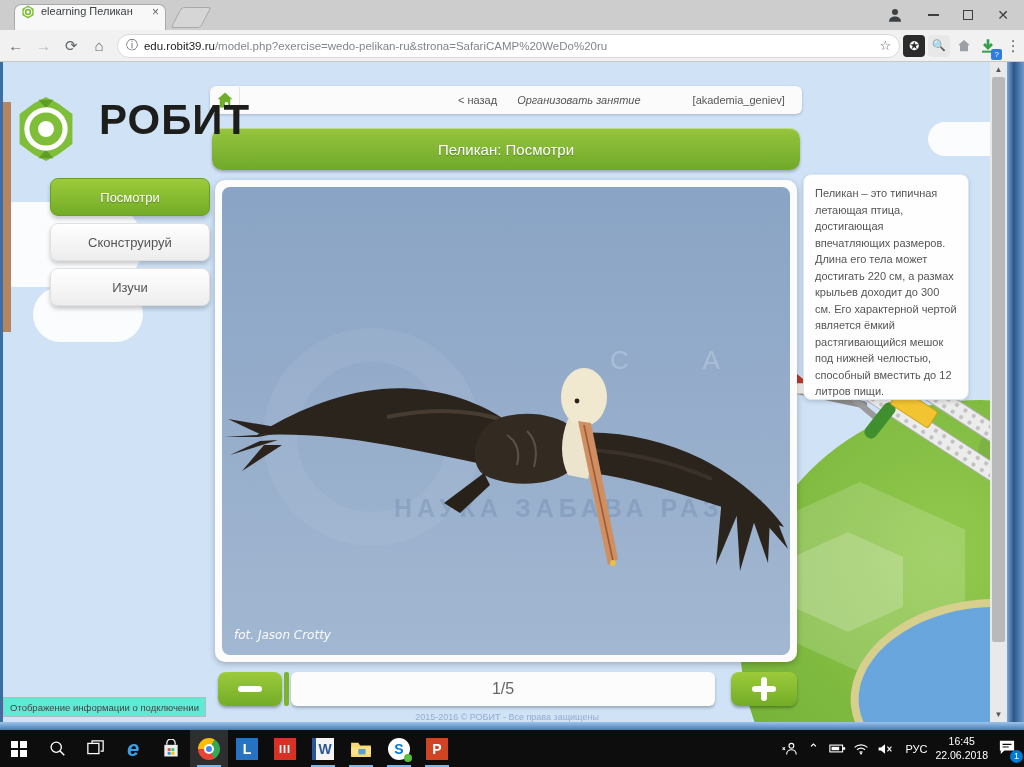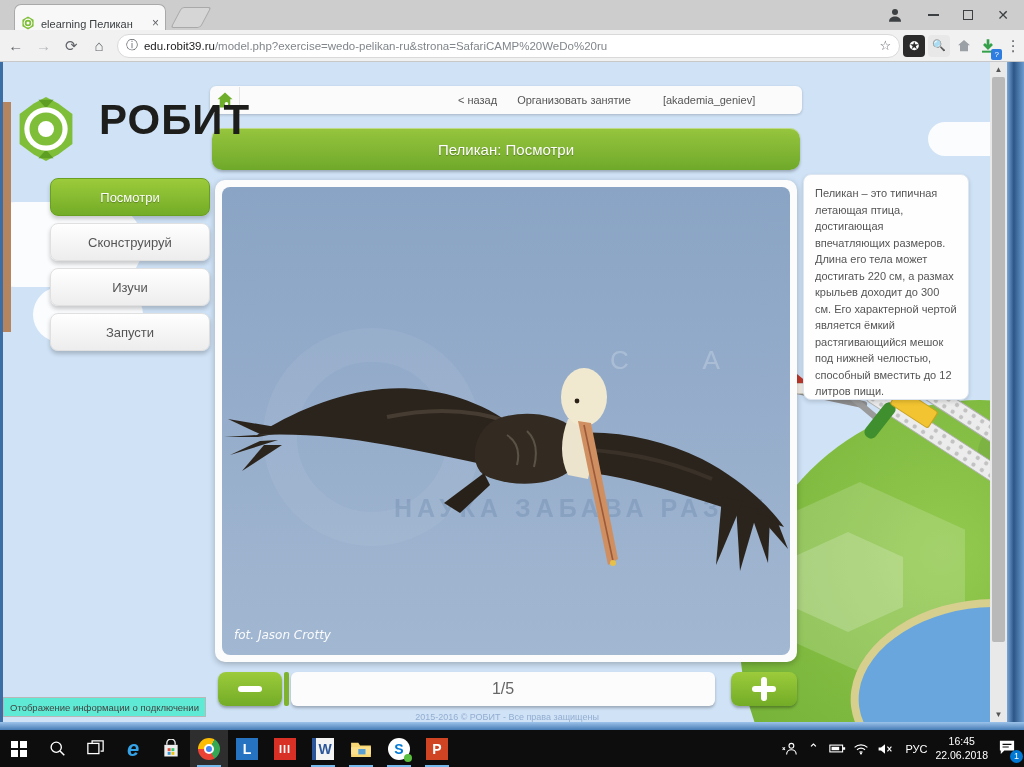--- a/index.html
+++ b/index.html
@@ -5,21 +5,21 @@
   * { margin:0; padding:0; box-sizing:border-box; }
   html,body { width:1024px; height:767px; overflow:hidden; }
   body { font-family:"Liberation Sans","DejaVu Sans",sans-serif; }
   .a { position:absolute; }
   #screen { position:relative; width:1024px; height:767px; background:#000; overflow:hidden; }
 
   
   #titlebar { left:0; top:0; width:1024px; height:30px; background:#cdcdcd; }
   #tab { left:14px; top:4px; width:152px; height:26px; background:#f8f8f8;
          border-radius:7px 7px 0 0; border:1px solid #a9a9a9; border-bottom:none;
-         display:flex; align-items:flex-end; padding:0 6px; gap:6px; }
+         display:flex; align-items:flex-start; padding:0 6px; gap:6px; }
   #tab-title { font-size:11px; color:#3c4043; white-space:nowrap; overflow:hidden; flex:1; }
   #tab-close { font-size:12px; color:#5f6368; cursor:default; }
   #newtab-btn { left:176px; top:7px; width:30px; height:21px; background:#d6d6d6;
                 border:1px solid #a9a9a9; transform:skewX(-28deg); border-radius:3px; }
   .winbtn { top:3px; width:26px; height:24px; display:flex; align-items:center; justify-content:center;
             color:#3c4043; font-size:14px; }
   #min-bar { width:11px; height:2px; background:#3c4043; display:inline-block; }
   #max-box { width:10px; height:10px; border:1.5px solid #3c4043; display:inline-block; }
 
   #toolbar { left:0; top:30px; width:1024px; height:32px; background:#f1f1f1; border-bottom:1px solid #c8c8c8;
@@ -52,22 +52,22 @@
   .house { background:#f3efe8; border:1px solid #cfc9bd; }
   .roof  { width:0; height:0; border-left:11px solid transparent; border-right:11px solid transparent;
            border-bottom:9px solid #c0392b; }
 
   #topnav { left:207px; top:24px; width:592px; height:28px; background:#fbfbfb; border-radius:6px;
             box-shadow:0 1px 3px rgba(0,0,0,.2); display:flex; align-items:center; font-size:11px; color:#555; }
   #home-btn { width:30px; height:26px; display:flex; align-items:center; justify-content:center;
               border-right:1px solid #e4e4e4; }
   #topnav a { text-decoration:none; color:#555; }
   #nav-back { margin-left:218px; }
-  #nav-organize { margin-left:20px; }
-  #nav-user { margin-left:32px; }
+  #nav-organize { margin-left:20px;font-style:italic; }
+  #nav-user { margin-left:52px; }
 
   #page-title { left:209px; top:66px; width:588px; height:42px; border-radius:10px;
                 background:linear-gradient(180deg,#97c53e,#6fa92a);
                 box-shadow:0 2px 3px rgba(0,0,0,.25), inset 0 1px 0 rgba(255,255,255,.4);
                 display:flex; align-items:center; justify-content:center;
                 color:#fff; font-size:15px; text-shadow:0 1px 1px rgba(0,0,0,.3); }
 
   #logo { left:10px; top:34px; display:flex; align-items:flex-start; gap:20px; }
   #logo-text { font-size:42px; font-weight:bold; color:#1d1d1b; letter-spacing:1px; }
 
@@ -230,21 +230,20 @@
         <polygon points="27,66 43,66 35,57" fill="#5e9e23"></polygon>
         <circle cx="35" cy="35" r="23" fill="#fff"></circle>
         <circle cx="35" cy="35" r="13" fill="none" stroke="#7fbe39" stroke-width="9"></circle>
       </svg>
       <span id="logo-text">РОБИТ</span>
     </div>
 
     <div class="a sbtn active" style="top:116px;">Посмотри</div>
     <div class="a sbtn idle" style="top:161px;">Сконструируй</div>
     <div class="a sbtn idle" style="top:206px;">Изучи</div>
-    <div class="a sbtn idle" style="top:251px;">Запусти</div>
 
     <div class="a" id="photo-card">
       <div id="photo">
         <svg width="568" height="468" viewBox="0 0 568 468">
           <defs>
             <linearGradient id="sky" x1="0" y1="0" x2="0" y2="1">
               <stop offset="0" stop-color="#8aa4c5"></stop>
                 <stop offset="1" stop-color="#a2b7d1"></stop>
             </linearGradient>
           </defs>

